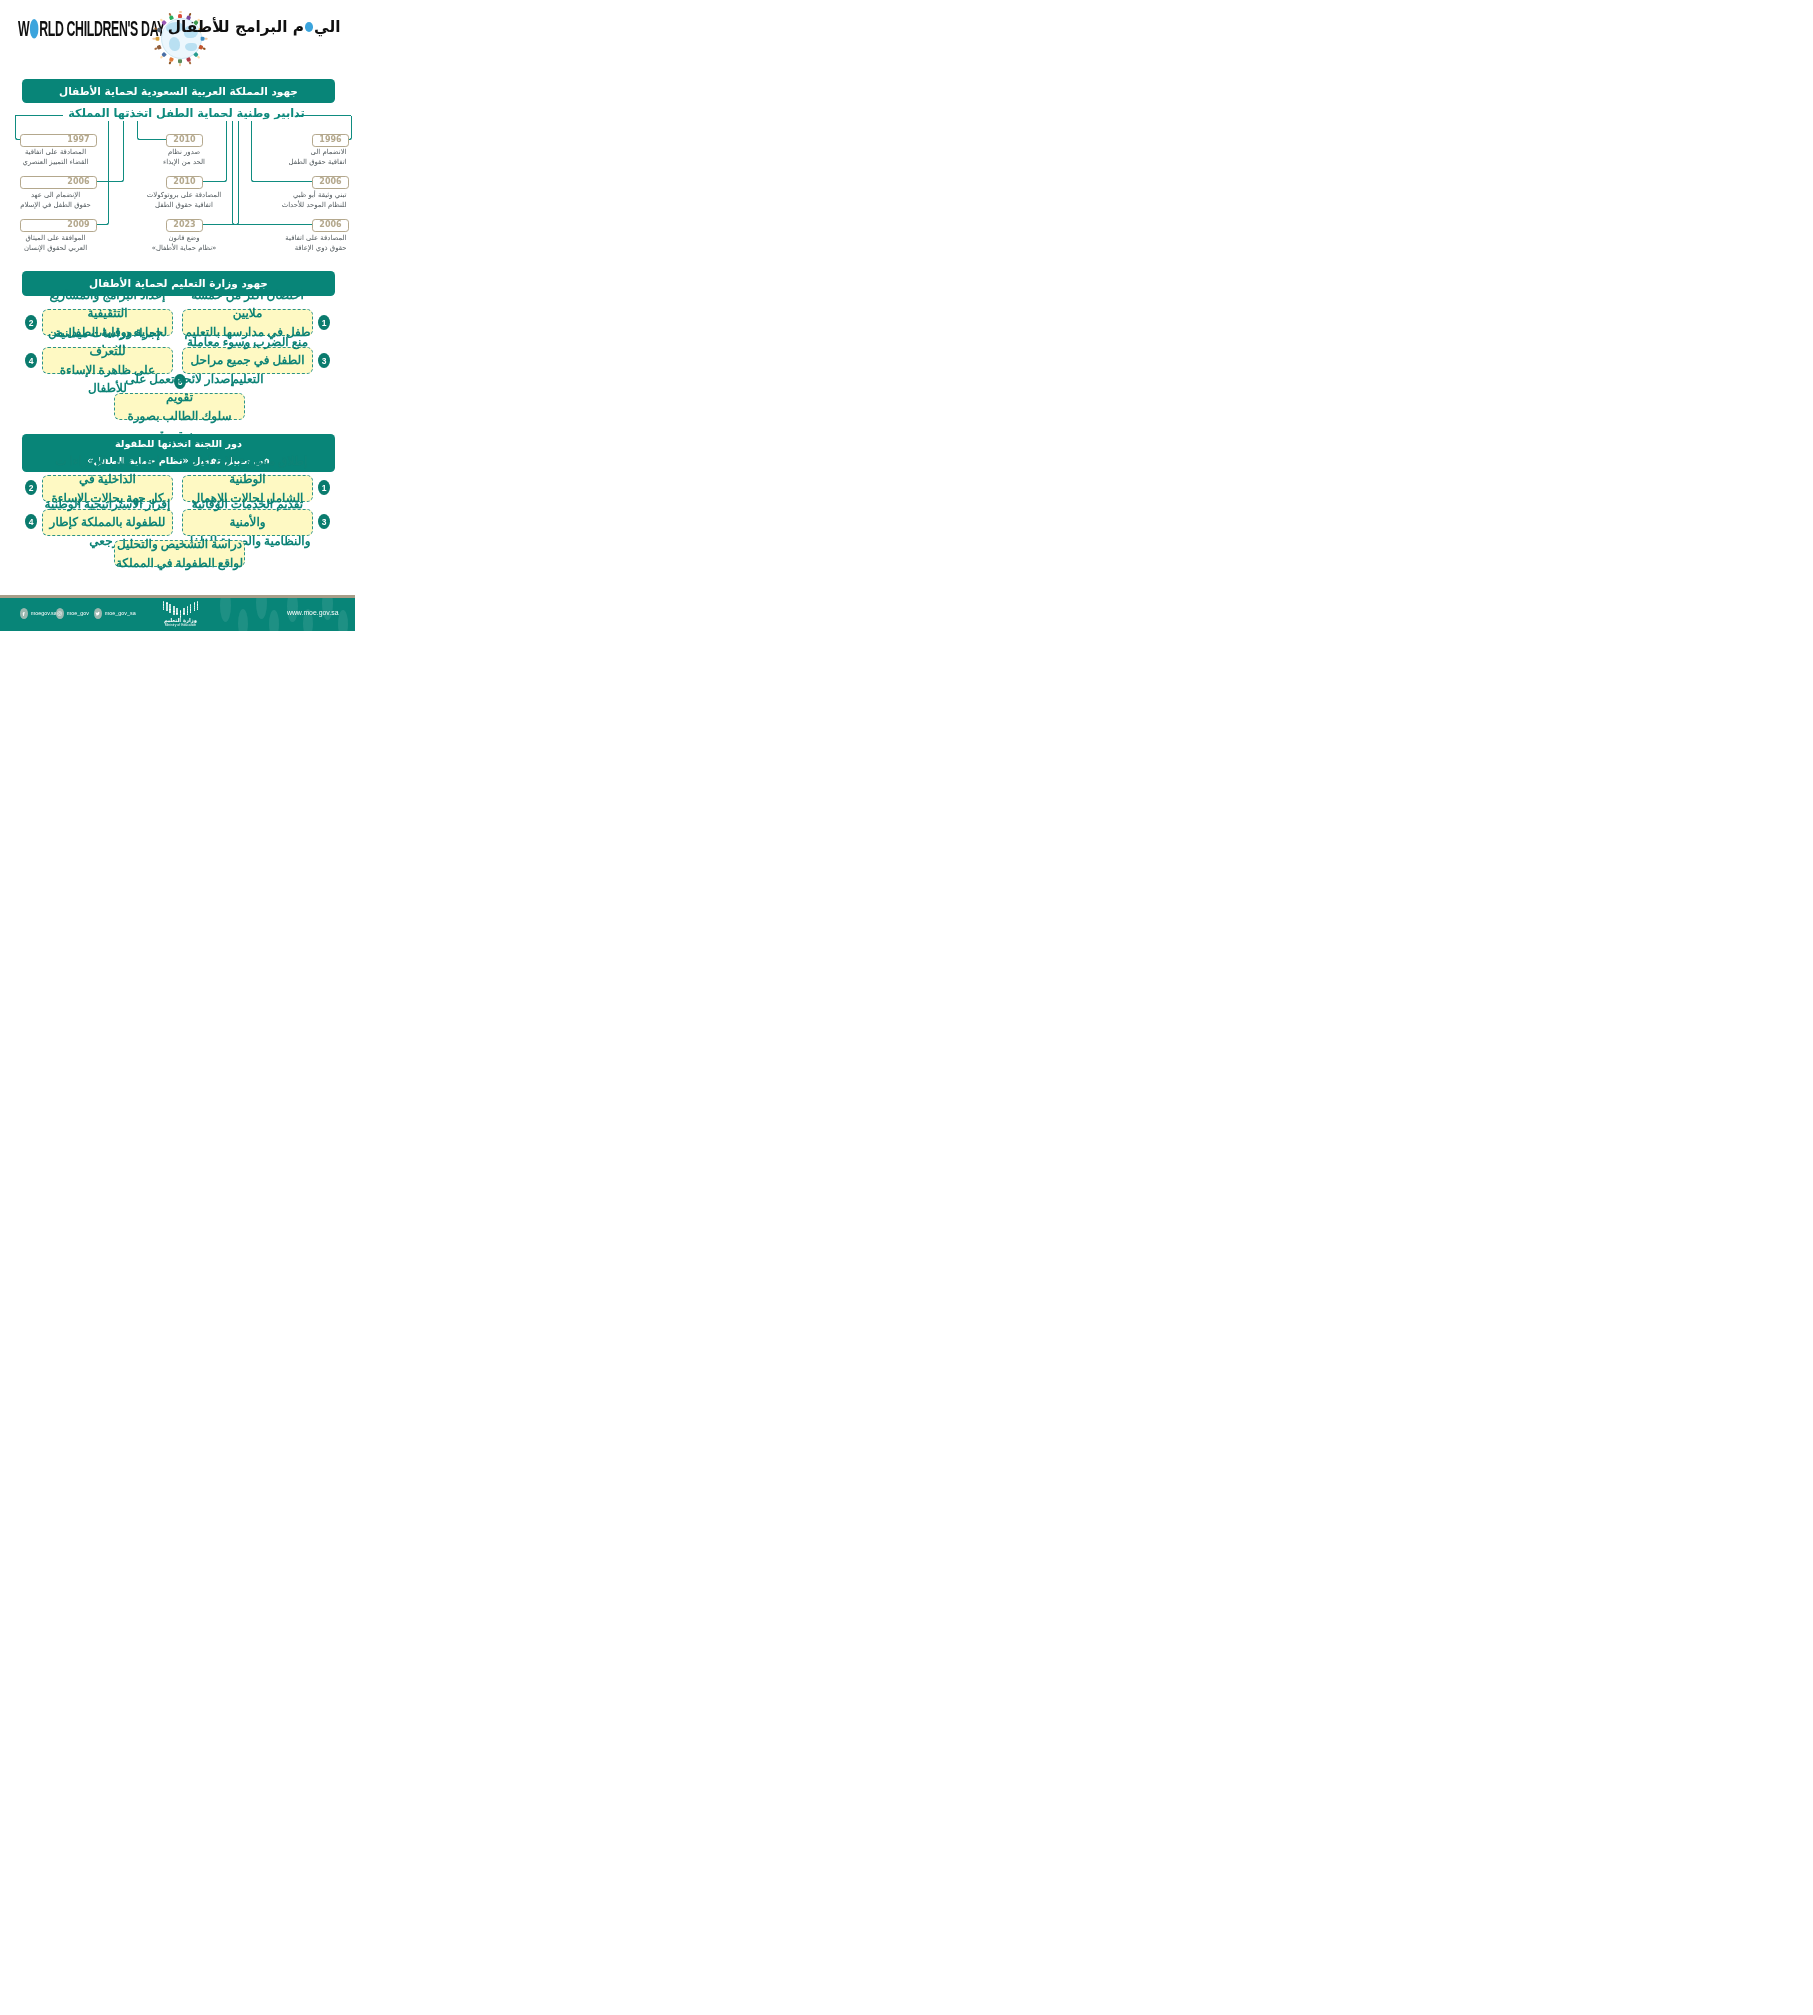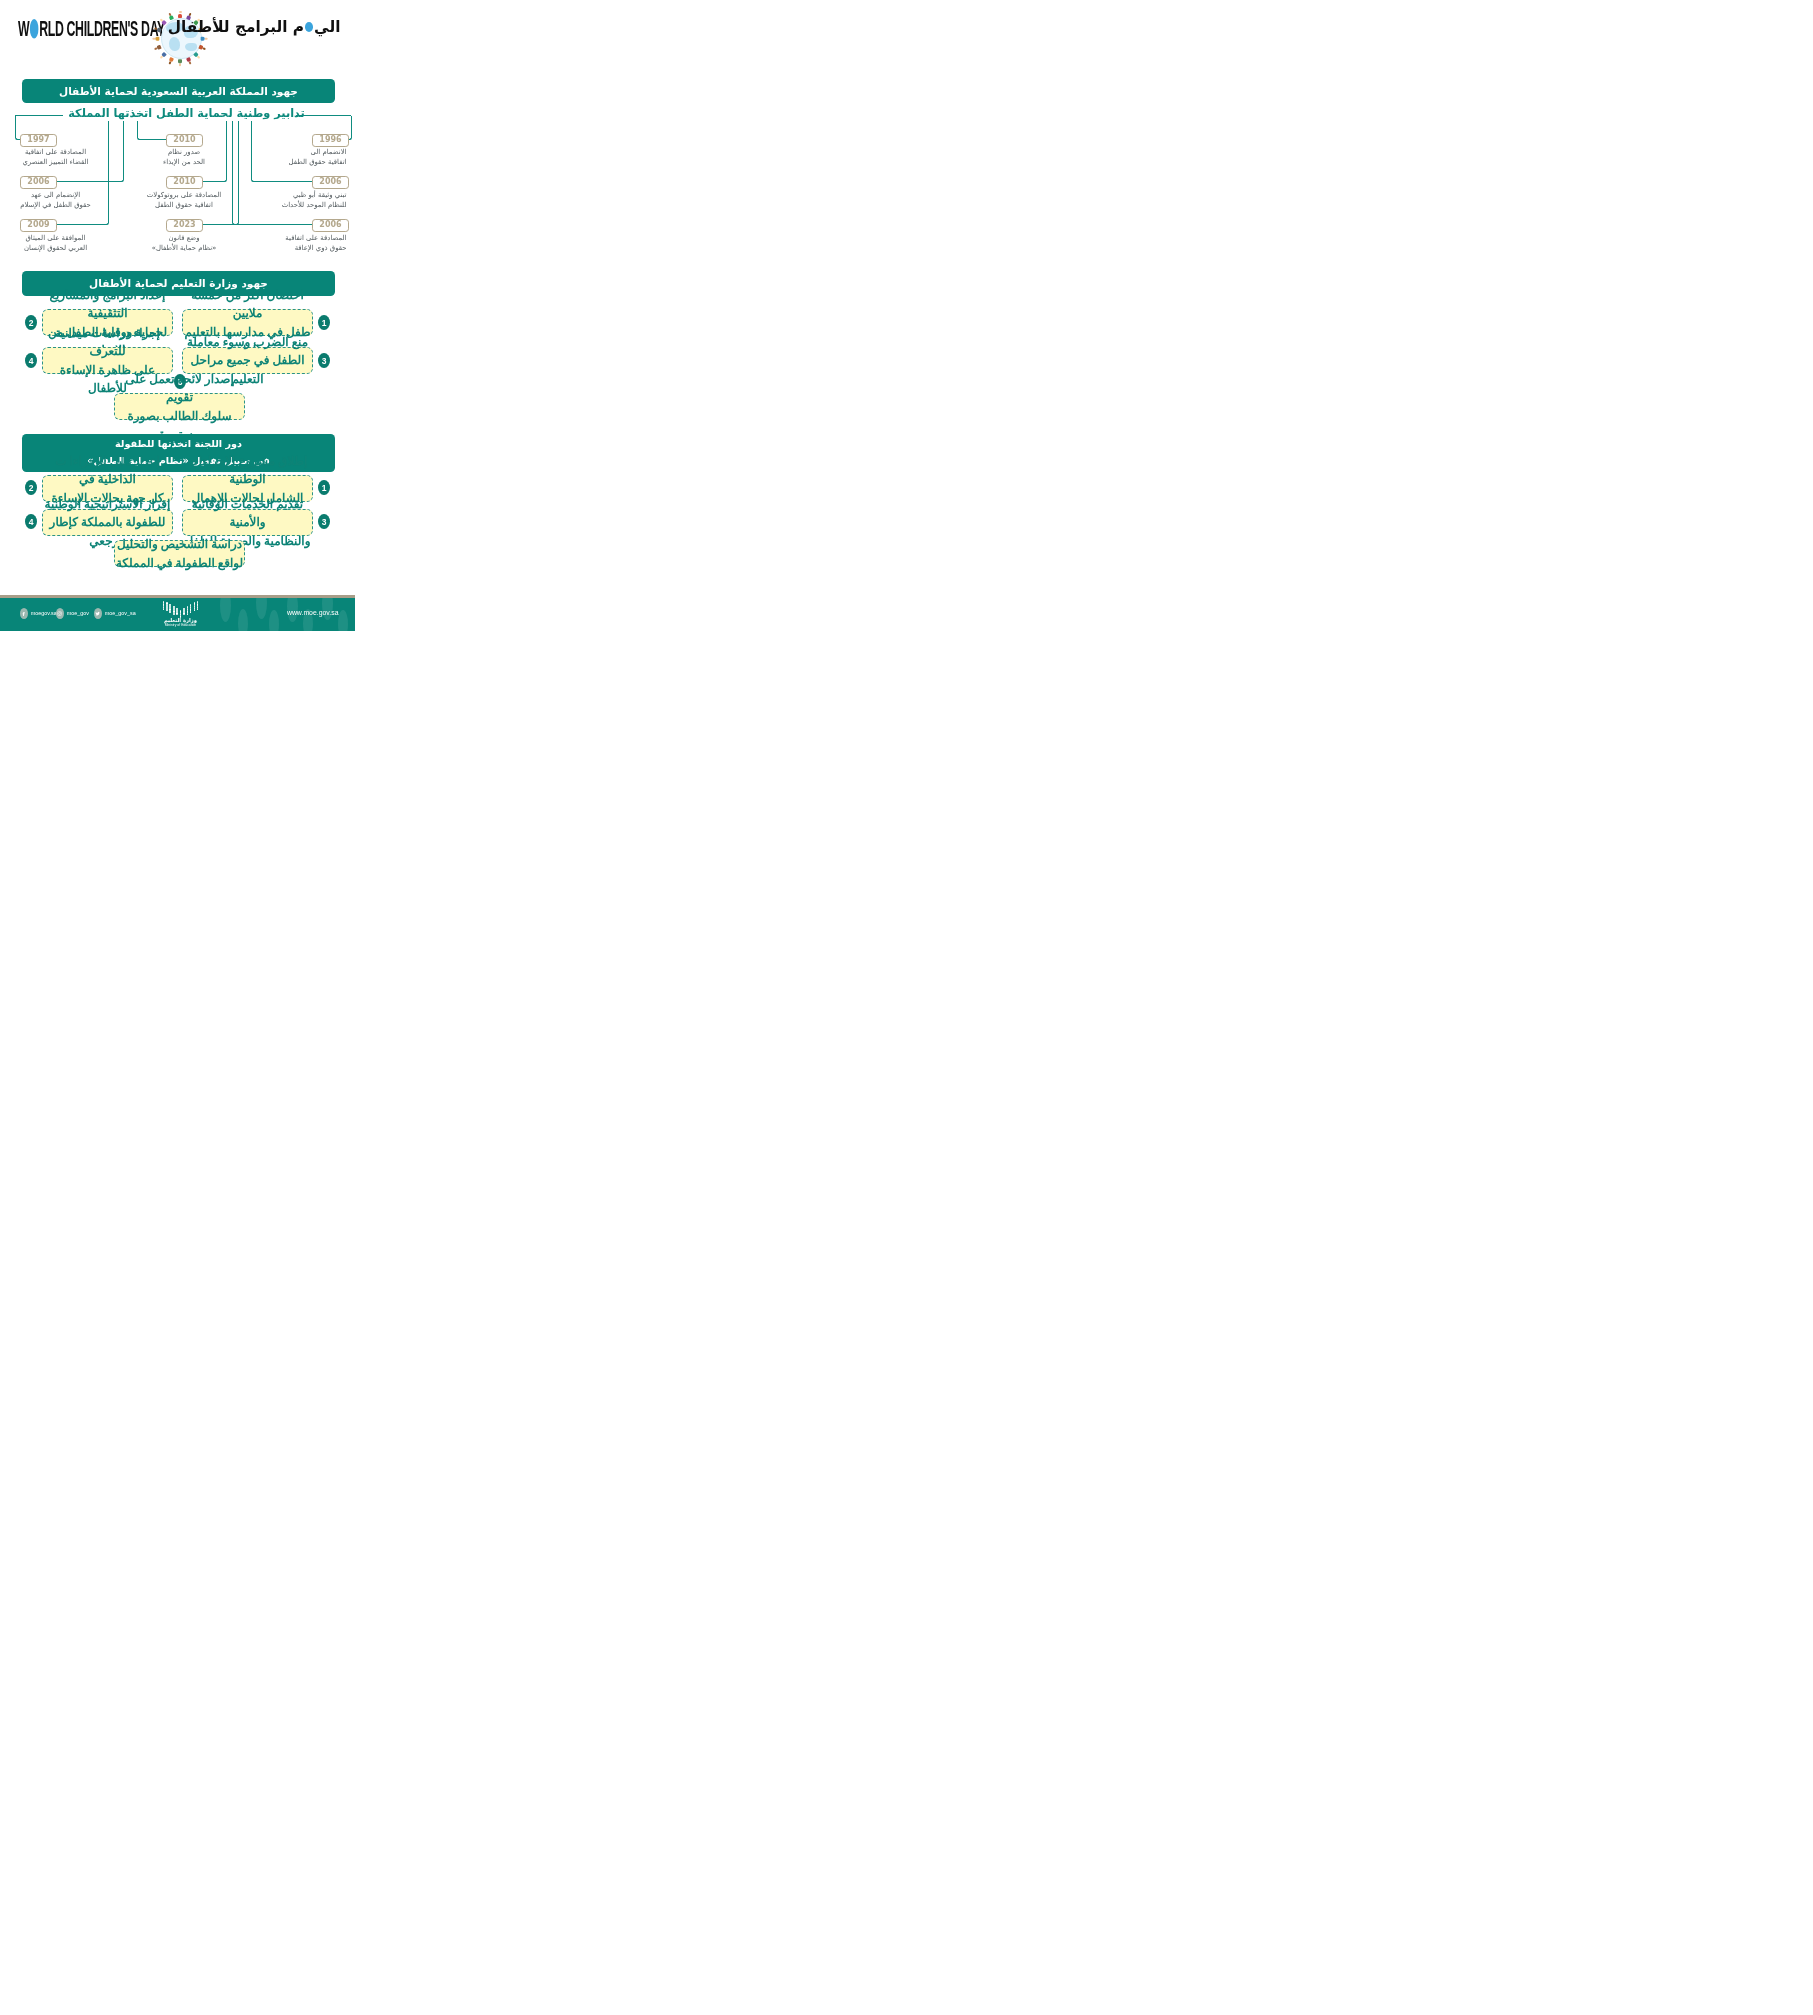--- a/index.html
+++ b/index.html
@@ -48,21 +48,21 @@
   .cl2{left:56px;top:121px;width:67px;height:60px;border-right:0.8px solid #0f8c80;border-bottom:0.8px solid #0f8c80;border-bottom-right-radius:2.8px;}
   .cl3{left:56px;top:121px;width:52px;height:103px;border-right:0.8px solid #0f8c80;border-bottom:0.8px solid #0f8c80;border-bottom-right-radius:2.8px;}
   .cm2{left:201px;top:121px;width:24.6px;height:60px;border-right:0.8px solid #0f8c80;border-bottom:0.8px solid #0f8c80;border-bottom-right-radius:2.8px;}
   .cm3{left:201px;top:121px;width:37px;height:103px;border-right:0.8px solid #0f8c80;border-bottom:0.8px solid #0f8c80;border-bottom-right-radius:2.8px;}
   .cr2{left:251px;top:121px;width:62px;height:60px;border-left:0.8px solid #0f8c80;border-bottom:0.8px solid #0f8c80;border-bottom-left-radius:2.8px;}
   .cr3{left:232px;top:121px;width:80px;height:103px;border-left:0.8px solid #0f8c80;border-bottom:0.8px solid #0f8c80;border-bottom-left-radius:2.8px;}
 
   .badge{position:absolute;width:35px;height:11px;border:0.8px solid #b4a88d;border-radius:3.2px;
          color:#b4a88d;font-weight:bold;font-size:8px;text-align:center;line-height:10.5px;background:#fff;}
   .r1{top:134px;} .r2{top:176px;} .r3{top:219px;}
-  .cL{left:20px;} .cM{left:166px;} .cR{left:312px;}
+  .cL{left:20px;padding-left:40px;} .cM{left:166px;} .cR{left:312px;}
   .tl-text{position:absolute;font-size:6.9px;line-height:1.45;color:#50585c;white-space:pre-line;direction:rtl;}
   .tr1{top:147px;} .tr2{top:190px;} .tr3{top:233px;}
   .tL{left:6px;width:99px;text-align:center;}
   .tM{left:137px;width:94px;text-align:center;}
   .tR{right:8.5px;width:101px;text-align:right;}
 
   
   .card{position:absolute;width:129px;height:25.4px;background:#fef9c3;border:0.8px dashed #2a9388;
         border-radius:6px;color:#0d8376;font-weight:bold;font-size:12px;line-height:1.55;
         text-align:center;white-space:pre-line;display:flex;align-items:center;justify-content:center;

